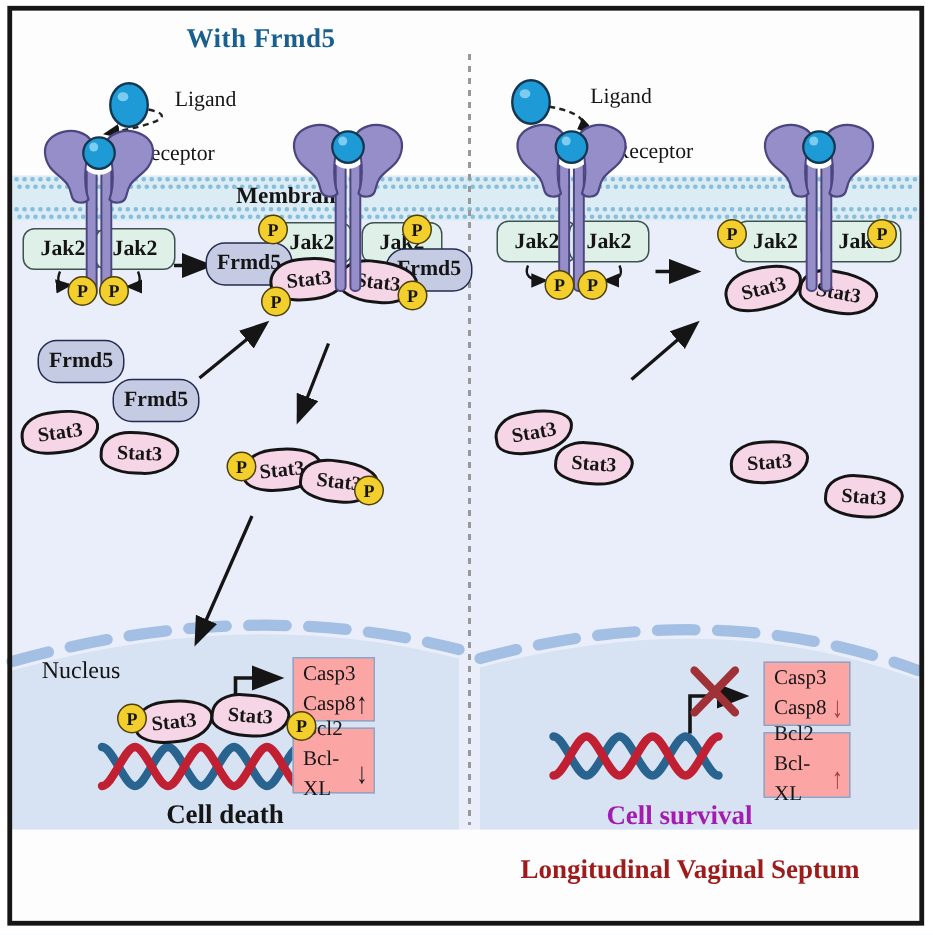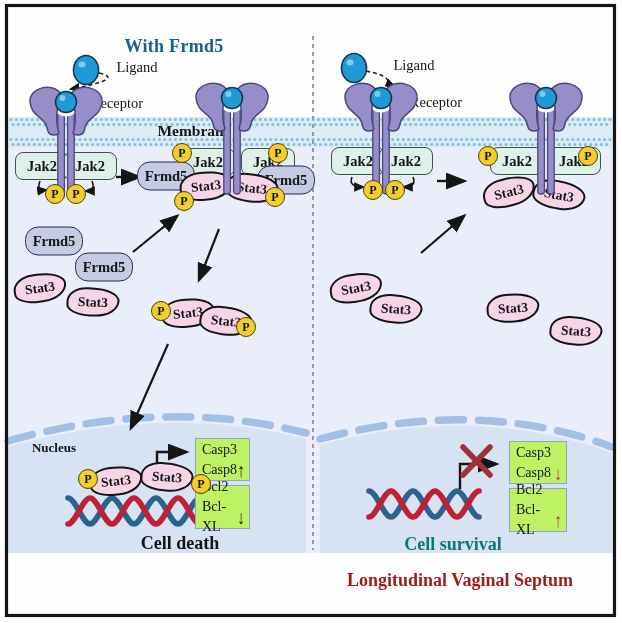--- a/index.html
+++ b/index.html
@@ -1,37 +1,37 @@
 <!DOCTYPE html>
 <html><head>
 <meta charset="utf-8">
 <style>
   html,body{margin:0;padding:0;background:#ffffff;}
   #canvas{position:relative;width:622px;height:623px;font-family:"Liberation Serif",serif;color:#151515;overflow:hidden;background:#ffffff;}
   svg{position:absolute;left:0;top:0;pointer-events:none;}
   .t{position:absolute;transform:translate(-50%,-50%);white-space:nowrap;z-index:4;}
   .title{font-size:18px;font-weight:bold;letter-spacing:.3px;}
-  .title-left{color:#19608f;margin-top:20px;}
+  .title-left{color:#19608f;}
   .title-right{color:#9d1b1b;}
   .plain{font-size:14.5px;}
   .membrane-lbl{font-size:15.5px;font-weight:bold;}
-  .nucleus-lbl{font-size:13px;font-weight:bold;}
+  .nucleus-lbl{font-size:16px;font-weight:normal;}
   .outcome{font-size:18px;font-weight:bold;}
-  .outcome-red{color:#0f766e;text-align:center;}
+  .outcome-red{color:#a21caf;text-align:center;}
   .caption{font-size:18px;font-weight:bold;}
   .caption-left{color:#1767a7;}
   .caption-right{color:#9d1b1b;}
   .mol{position:absolute;display:flex;align-items:center;justify-content:center;
        transform:translate(-50%,-50%) rotate(var(--r,0deg));font-weight:bold;z-index:3;}
   .jak2{width:52px;height:26px;background:#dff0e8;border:1.6px solid #3c544d;border-radius:8px;font-size:14.5px;z-index:2;}
   .frmd5{width:56px;height:27px;background:#c6cbe4;border:1.7px solid #232a4d;border-radius:13px;font-size:14.5px;z-index:3;}
   .stat3{width:49px;height:25px;background:#f6d6e6;border:2.6px solid #141414;font-size:13.5px;
          border-radius:42% 58% 50% 50% / 55% 48% 62% 42%;z-index:4;}
   .pcirc{width:18px;height:18px;background:#f2cf2d;border:1.6px solid #4d3f0a;border-radius:50%;font-size:12px;z-index:6;}
-  .genebox{position:absolute;background:#bef264;border:1.6px solid #8aa6c8;z-index:3;
+  .genebox{position:absolute;background:#fca5a5;border:1.6px solid #8aa6c8;z-index:3;
            display:flex;flex-direction:column;justify-content:center;padding:1px 4px 1px 6px;box-sizing:border-box;}
   .generow{display:flex;align-items:center;font-size:14px;line-height:20px;}
   .dir{margin-left:auto;font-weight:bold;font-size:15px;transform:scaleY(1.3);}
   .dir-red{color:#a43a3c;}
 </style>
 </head>
 <body>
 
 <div id="canvas">
 
@@ -199,21 +199,21 @@
   <div class="genebox" style="left:509px;top:488px;width:58px;height:44px">
     <div class="generow">
         <span>Bcl2</span>
       </div>
     <div class="generow">
         <span>Bcl-XL</span>
       <span class="dir dir-red">↑</span>
       </div>
   </div>
 
-  <div class="t outcome" style="left:180px;top:543px">Cell death</div>
+  <div class="t outcome" style="left:150px;top:543px">Cell death</div>
   <div class="t outcome outcome-red" style="left:453px;top:544px">Cell survival</div>
   <div class="t caption caption-right" style="left:460px;top:580px">Longitudinal Vaginal Septum</div>
 
   <svg width="622" height="623" viewBox="0 0 622 623" style="z-index:5">
     <use href="#receptor-shape" transform="translate(66,103)"></use>
     <use href="#receptor-shape" transform="translate(232,99)"></use>
     <use href="#receptor-shape" transform="translate(381,99)"></use>
     <use href="#receptor-shape" transform="translate(546,99)"></use>
   </svg>
 

